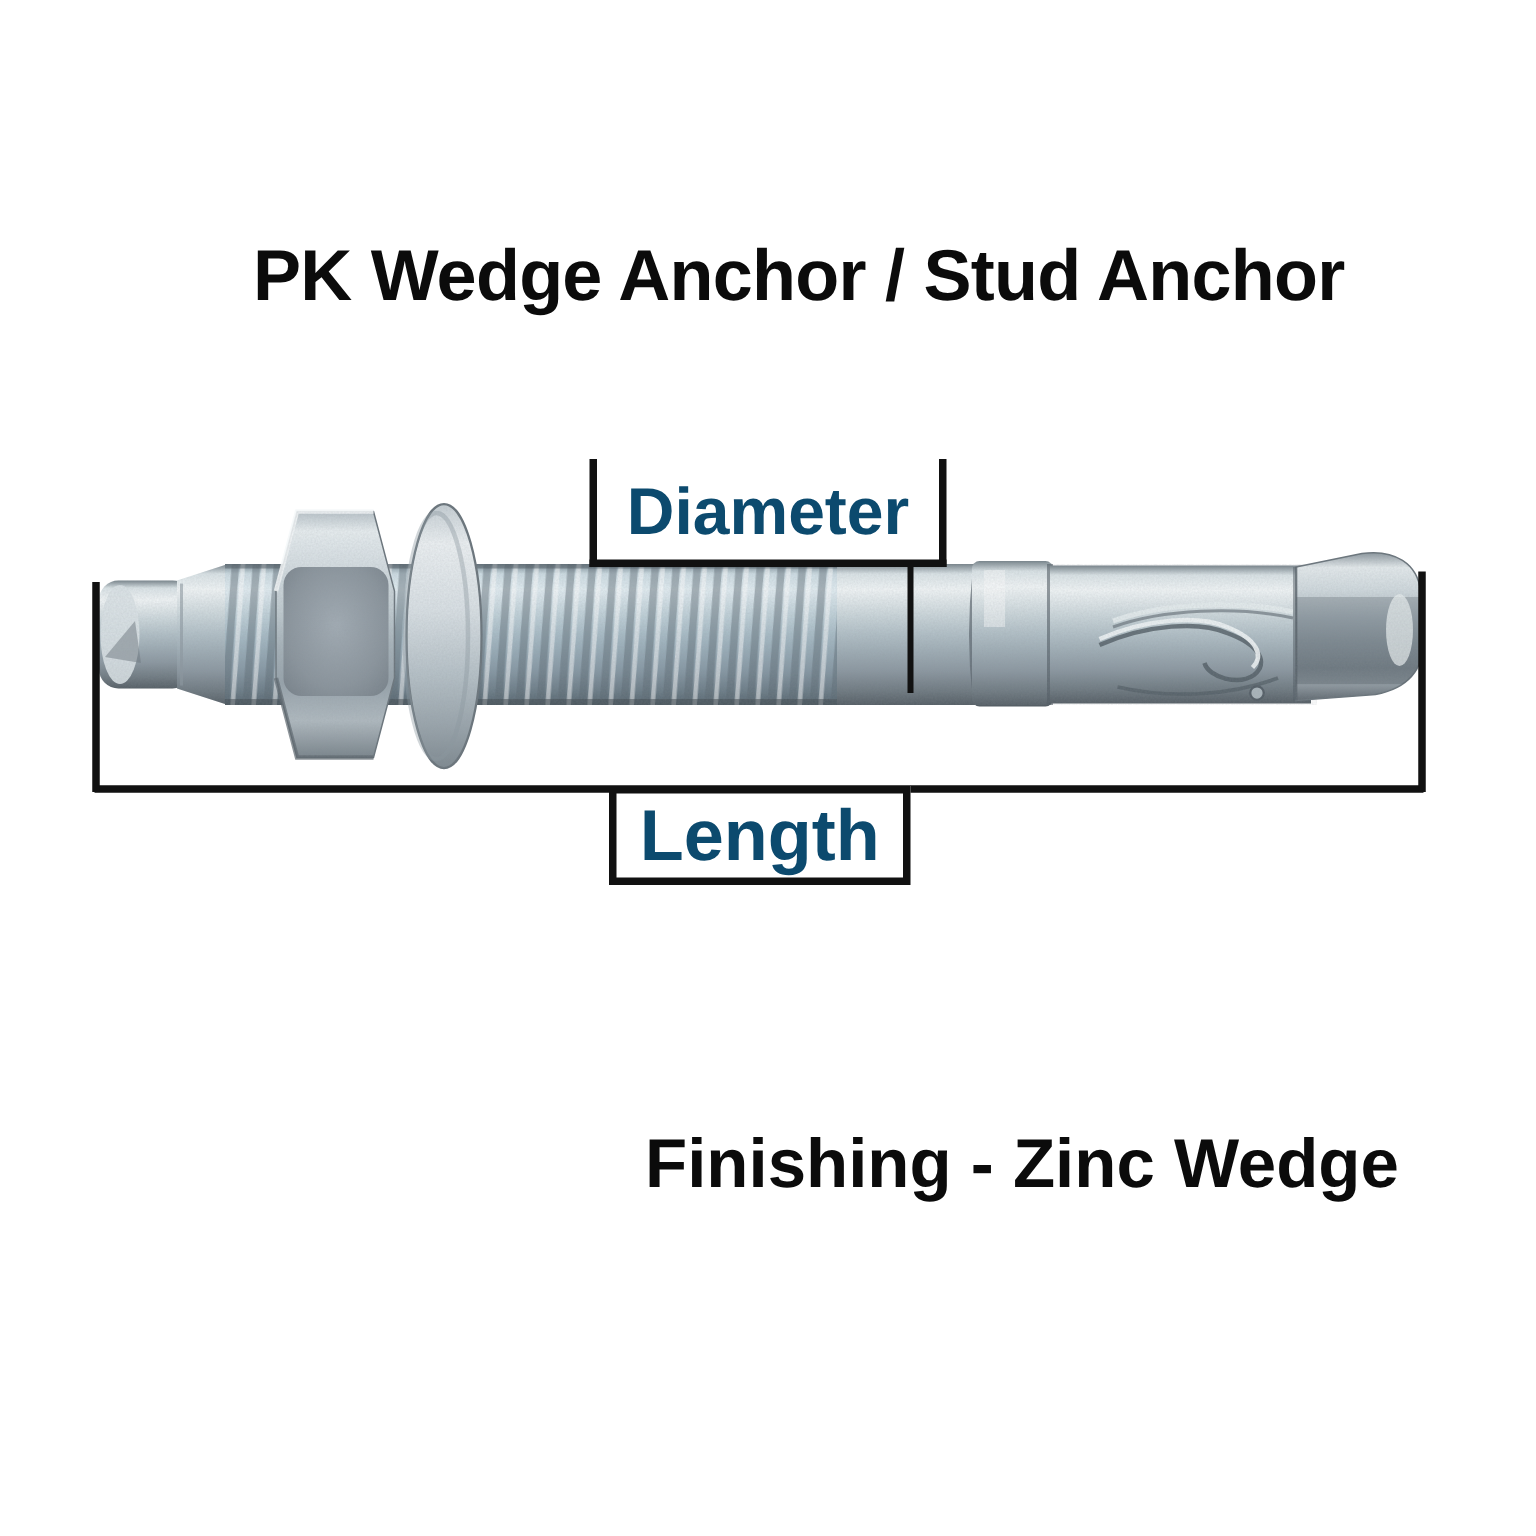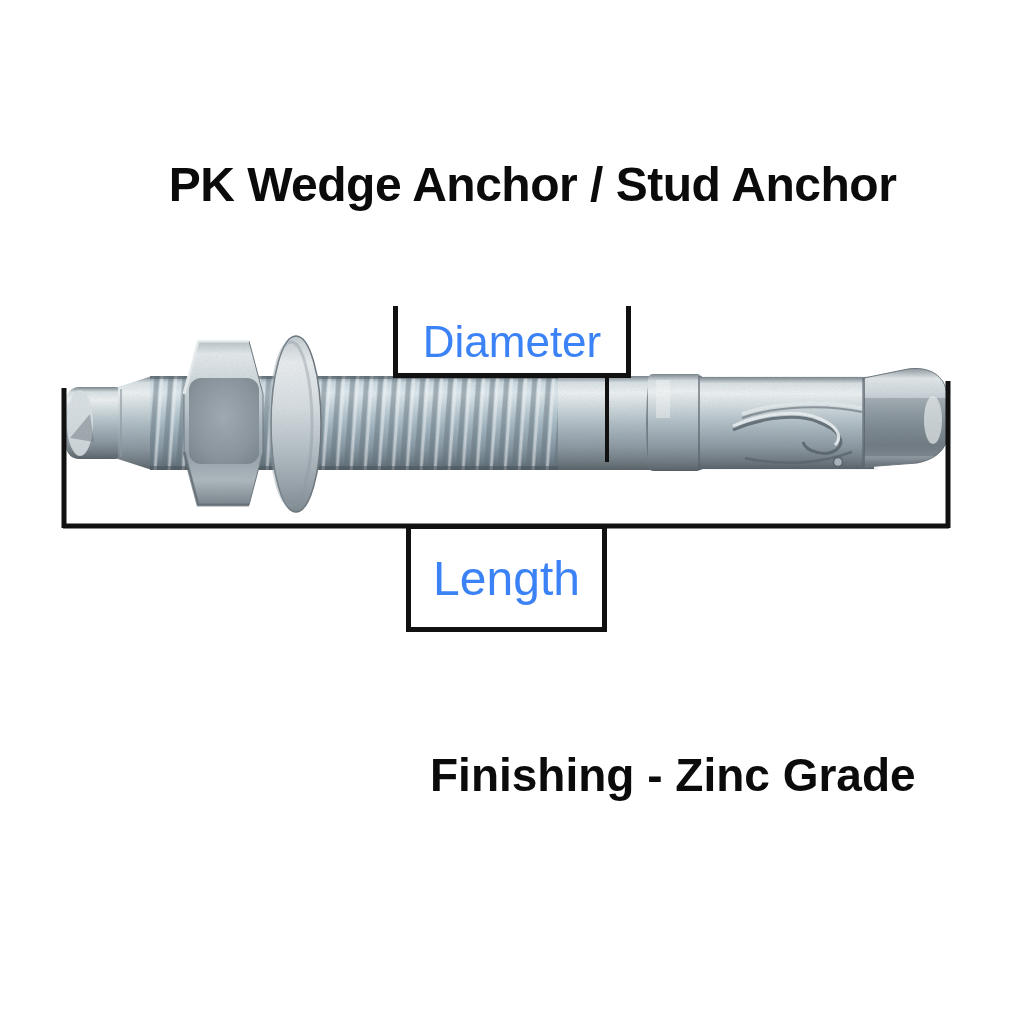--- a/index.html
+++ b/index.html
@@ -28,37 +28,37 @@
   .bolt-svg {
     position: absolute;
     top: 0; left: 0;
     width: 1024px; height: 1024px;
   }
   .dim-label {
     position: absolute;
     display: flex;
     align-items: center;
     justify-content: center;
-    font-weight: 400;
-    color: #3b82f6;
+    font-weight: 700;
+    color: #0c4a6e;
     box-sizing: border-box;
     white-space: nowrap;
   }
   .diameter-label {
     left: 393px; top: 306px;
     width: 238px; height: 72px;
     border-left: 5px solid #111;
     border-right: 5px solid #111;
     border-bottom: 5px solid #111;
     font-size: 44px;
     padding-top: 4px;
   }
   .length-label {
     left: 406px; top: 524px;
-    width: 201px; height: 108px;
+    width: 201px; height: 66px;
     border: 5px solid #111;
     background: #ffffff;
     font-size: 48px;
   }
   .specs {
     position: absolute;
     left: 430px; top: 747px;
     font-size: 46px;
     font-weight: 700;
     color: #0b0b0b;
@@ -209,16 +209,16 @@
 
   <div class="dim-label diameter-label">
     <span>Diameter</span>
   </div>
 
   <div class="dim-label length-label">
     <span>Length</span>
   </div>
 
   <div class="specs">
-    <div>Finishing - Zinc Grade</div>
+    <div>Finishing - Zinc Wedge</div>
   </div>
 
 </div>
 
 </body></html>

